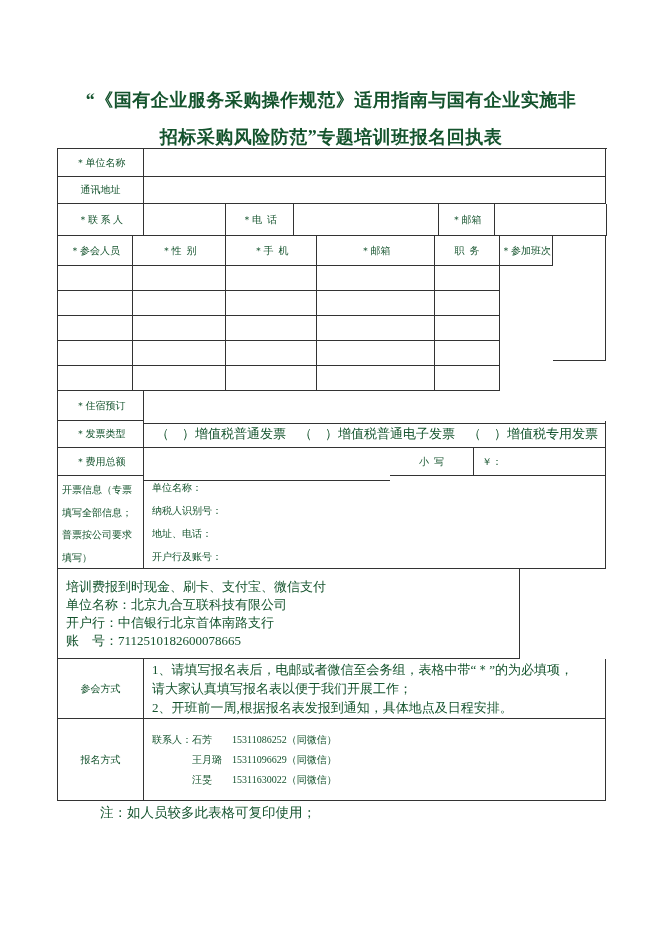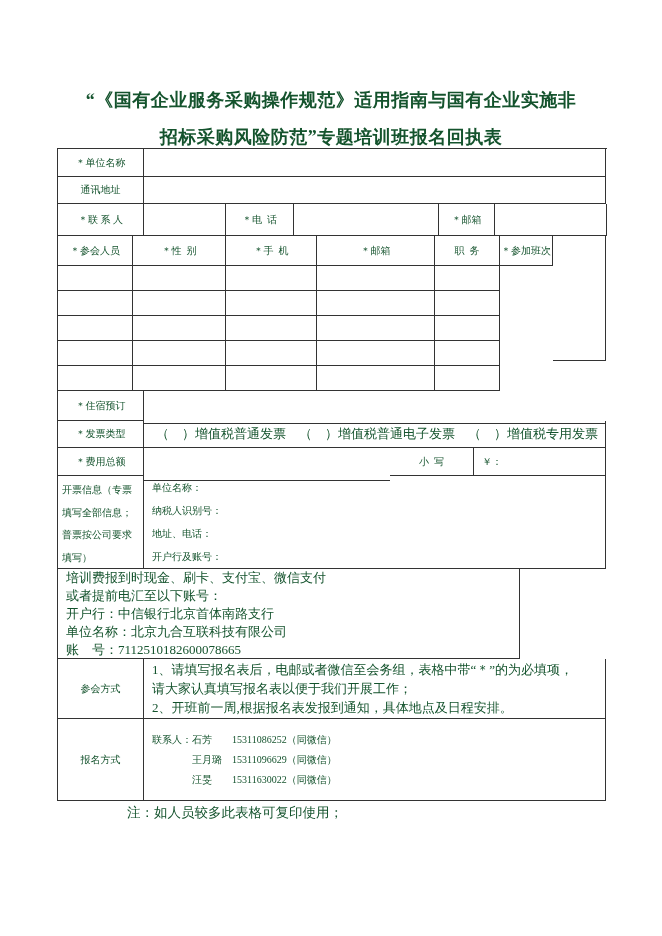--- a/index.html
+++ b/index.html
@@ -20,21 +20,21 @@
   .content { padding-left: 8px; }
   .center { justify-content: center; margin-top: 32px; }
   .lines { flex-direction: column; align-items: flex-start; justify-content: center;
     padding: 2px 0 2px 8px; }
   .lines div { white-space: pre-wrap; }
   .pblock { display: flex; }
   .pleft { width: 442px; }
   .pright { width: 106px; display: flex; flex-direction: row; }
   .wrap-label { white-space: pre-wrap; text-align: left; align-items: flex-start;
     padding: 3px 3px 0 4px; line-height: 22.5px; display: block; }
-  .note { position: absolute; left: 127px; top: 804px; font-size: 13.5px; }
+  .note { position: absolute; left: 100px; top: 804px; font-size: 13.5px; }
   .small { font-size: 13px; font-family: Liberation Serif, serif; }
 </style>
 </head>
 <body>
 
 <div class="page">
 
   <div class="title-block">
     <div>“《国有企业服务采购操作规范》适用指南与国有企业实施非</div>
     <div>招标采购风险防范”专题培训班报名回执表</div>
@@ -135,23 +135,22 @@
         <div>单位名称：</div>
         <div>纳税人识别号：</div>
         <div>地址、电话：</div>
         <div>开户行及账号：</div>
       </div>
     </div>
 
     <div class="row" style="height:90px">
       <div class="cell lines small" style="width:462px;line-height:18px">
         <div>培训费报到时现金、刷卡、支付宝、微信支付</div>
-        <div>或者提前电汇至以下账号：</div>
+        <div>单位名称：北京九合互联科技有限公司</div>
         <div>开户行：中信银行北京首体南路支行</div>
-        <div>单位名称：北京九合互联科技有限公司</div>
         <div>账　号：7112510182600078665</div>
       </div>
     </div>
 
     <div class="row" style="height:60px">
       <div class="cell lab" style="width:86px">参会方式</div>
       <div class="cell lines small" style="width:462px;line-height:19px">
         <div>1、请填写报名表后，电邮或者微信至会务组，表格中带“＊”的为必填项，</div>
         <div>请大家认真填写报名表以便于我们开展工作；</div>
         <div>2、开班前一周,根据报名表发报到通知，具体地点及日程安排。</div>

